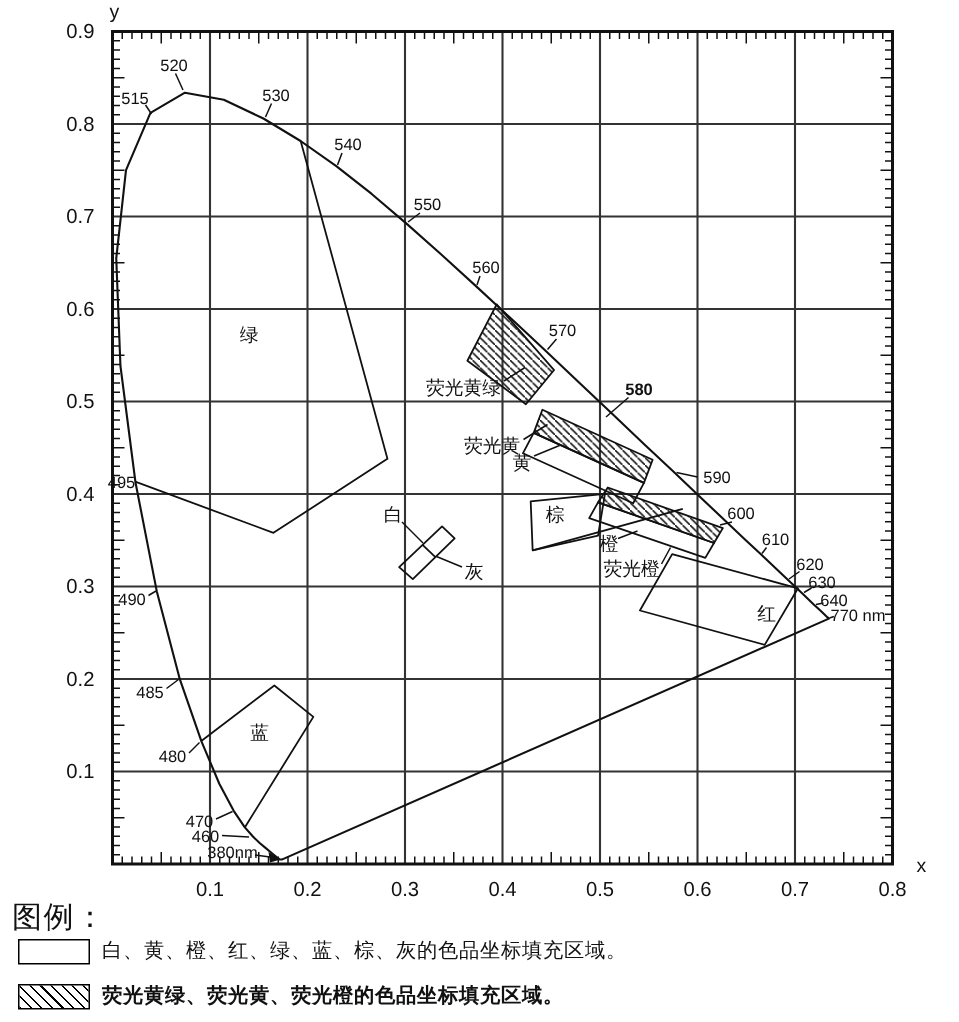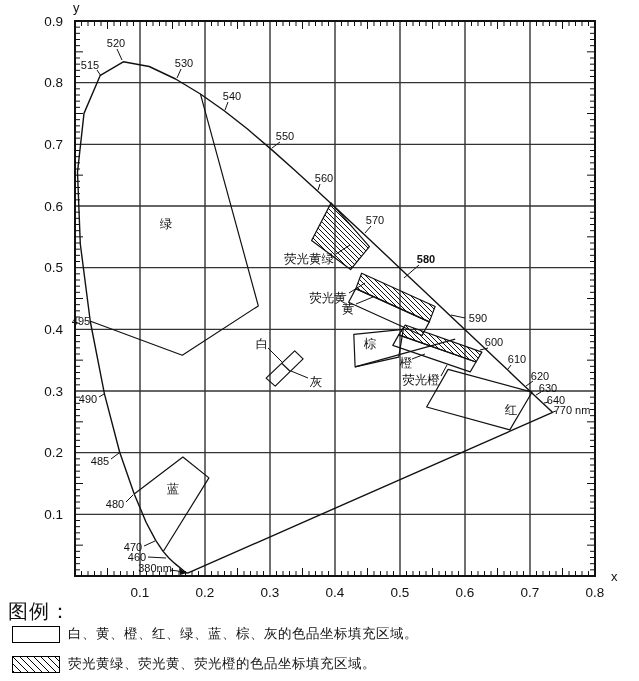--- a/index.html
+++ b/index.html
@@ -2,21 +2,21 @@
 <html><head>
 <meta charset="utf-8">
 <style>
   html,body{margin:0;padding:0;background:#fff;}
   .fig{position:relative;width:639px;height:681px;background:#ffffff;overflow:hidden;
        font-family:"Liberation Sans",sans-serif;color:#111;}
   #chart-holder{position:absolute;left:0;top:0;width:639px;height:620px;}
   .legend-title{position:absolute;left:8px;top:598px;font-size:20px;letter-spacing:1px;}
   .legend-row{position:absolute;left:12px;display:flex;align-items:center;}
   .legend-row.r1{top:625px;}
-  .legend-row.r2{top:655px;}
+  .legend-row.r2{top:655px;font-weight:bold;}
   .swatch{width:46px;height:15px;border:1px solid #000;margin-right:8px;background:#fff;flex:0 0 auto;}
   .swatch.hatched{background:repeating-linear-gradient(45deg,#000 0,#000 1px,#fff 1px,#fff 5px);}
   .legend-text{font-size:13.5px;letter-spacing:0.5px;white-space:nowrap;}
   svg text{fill:#111;}
 </style>
 </head>
 <body>
 
 <div class="fig">
   <div id="chart-holder"><svg width="639" height="620" viewBox="0 0 639 620" font-family="&quot;Liberation Sans&quot;,sans-serif">

